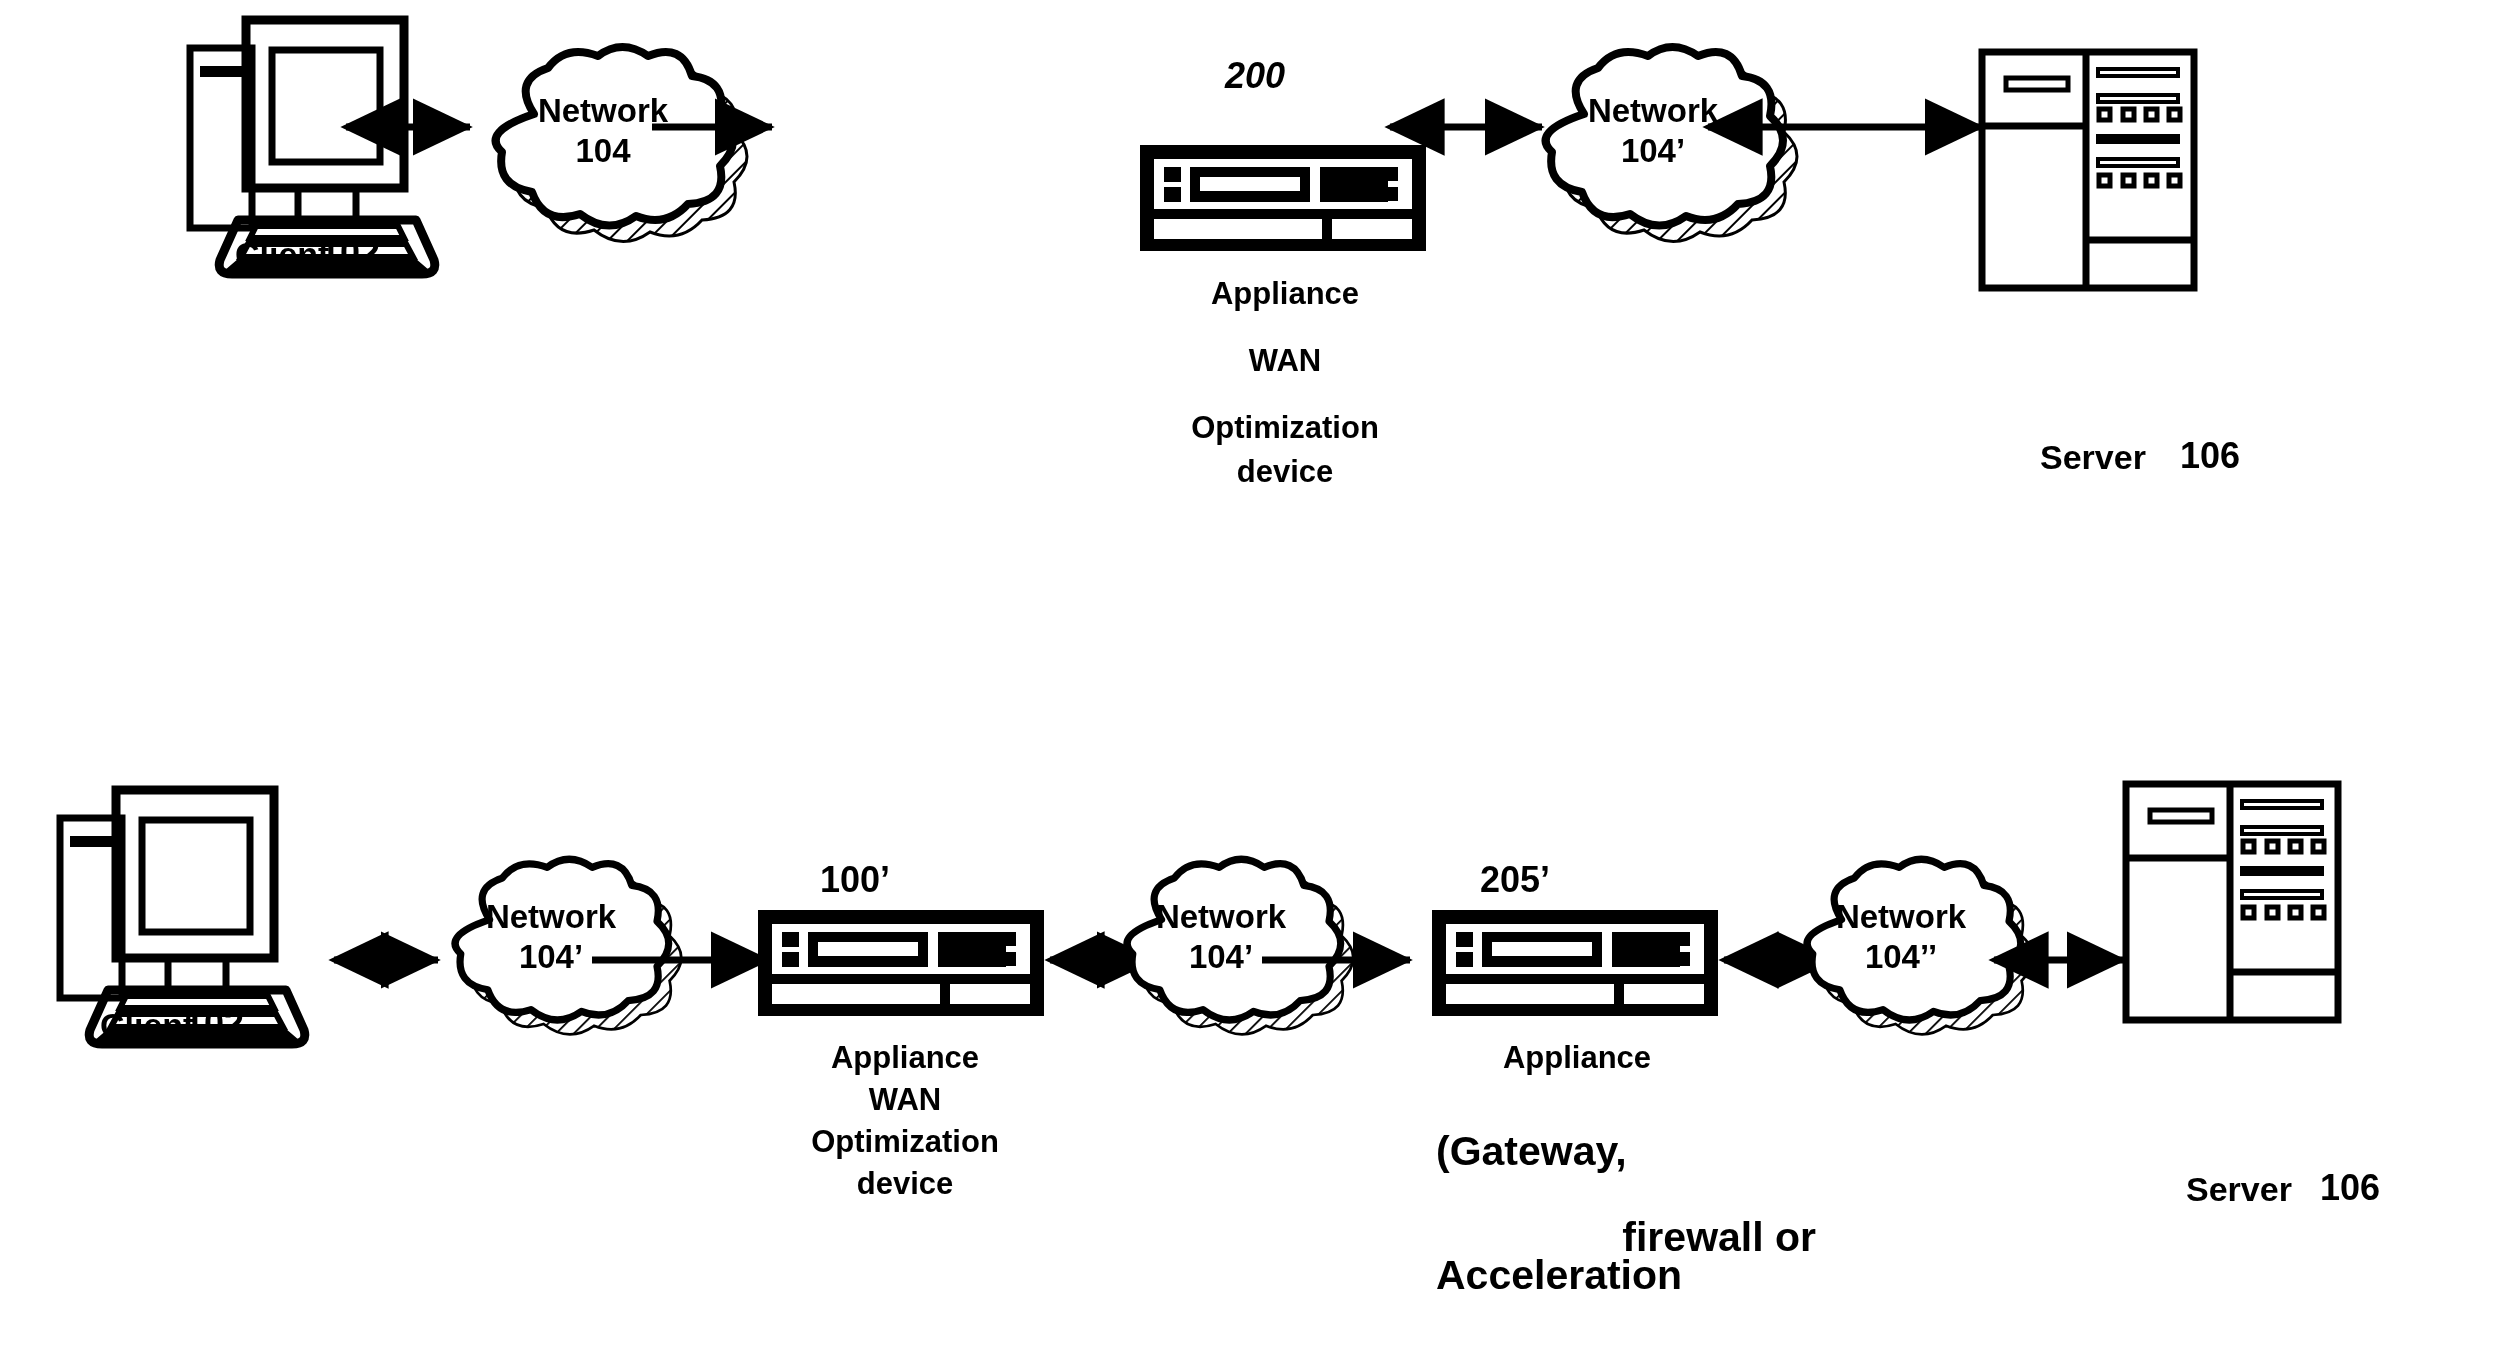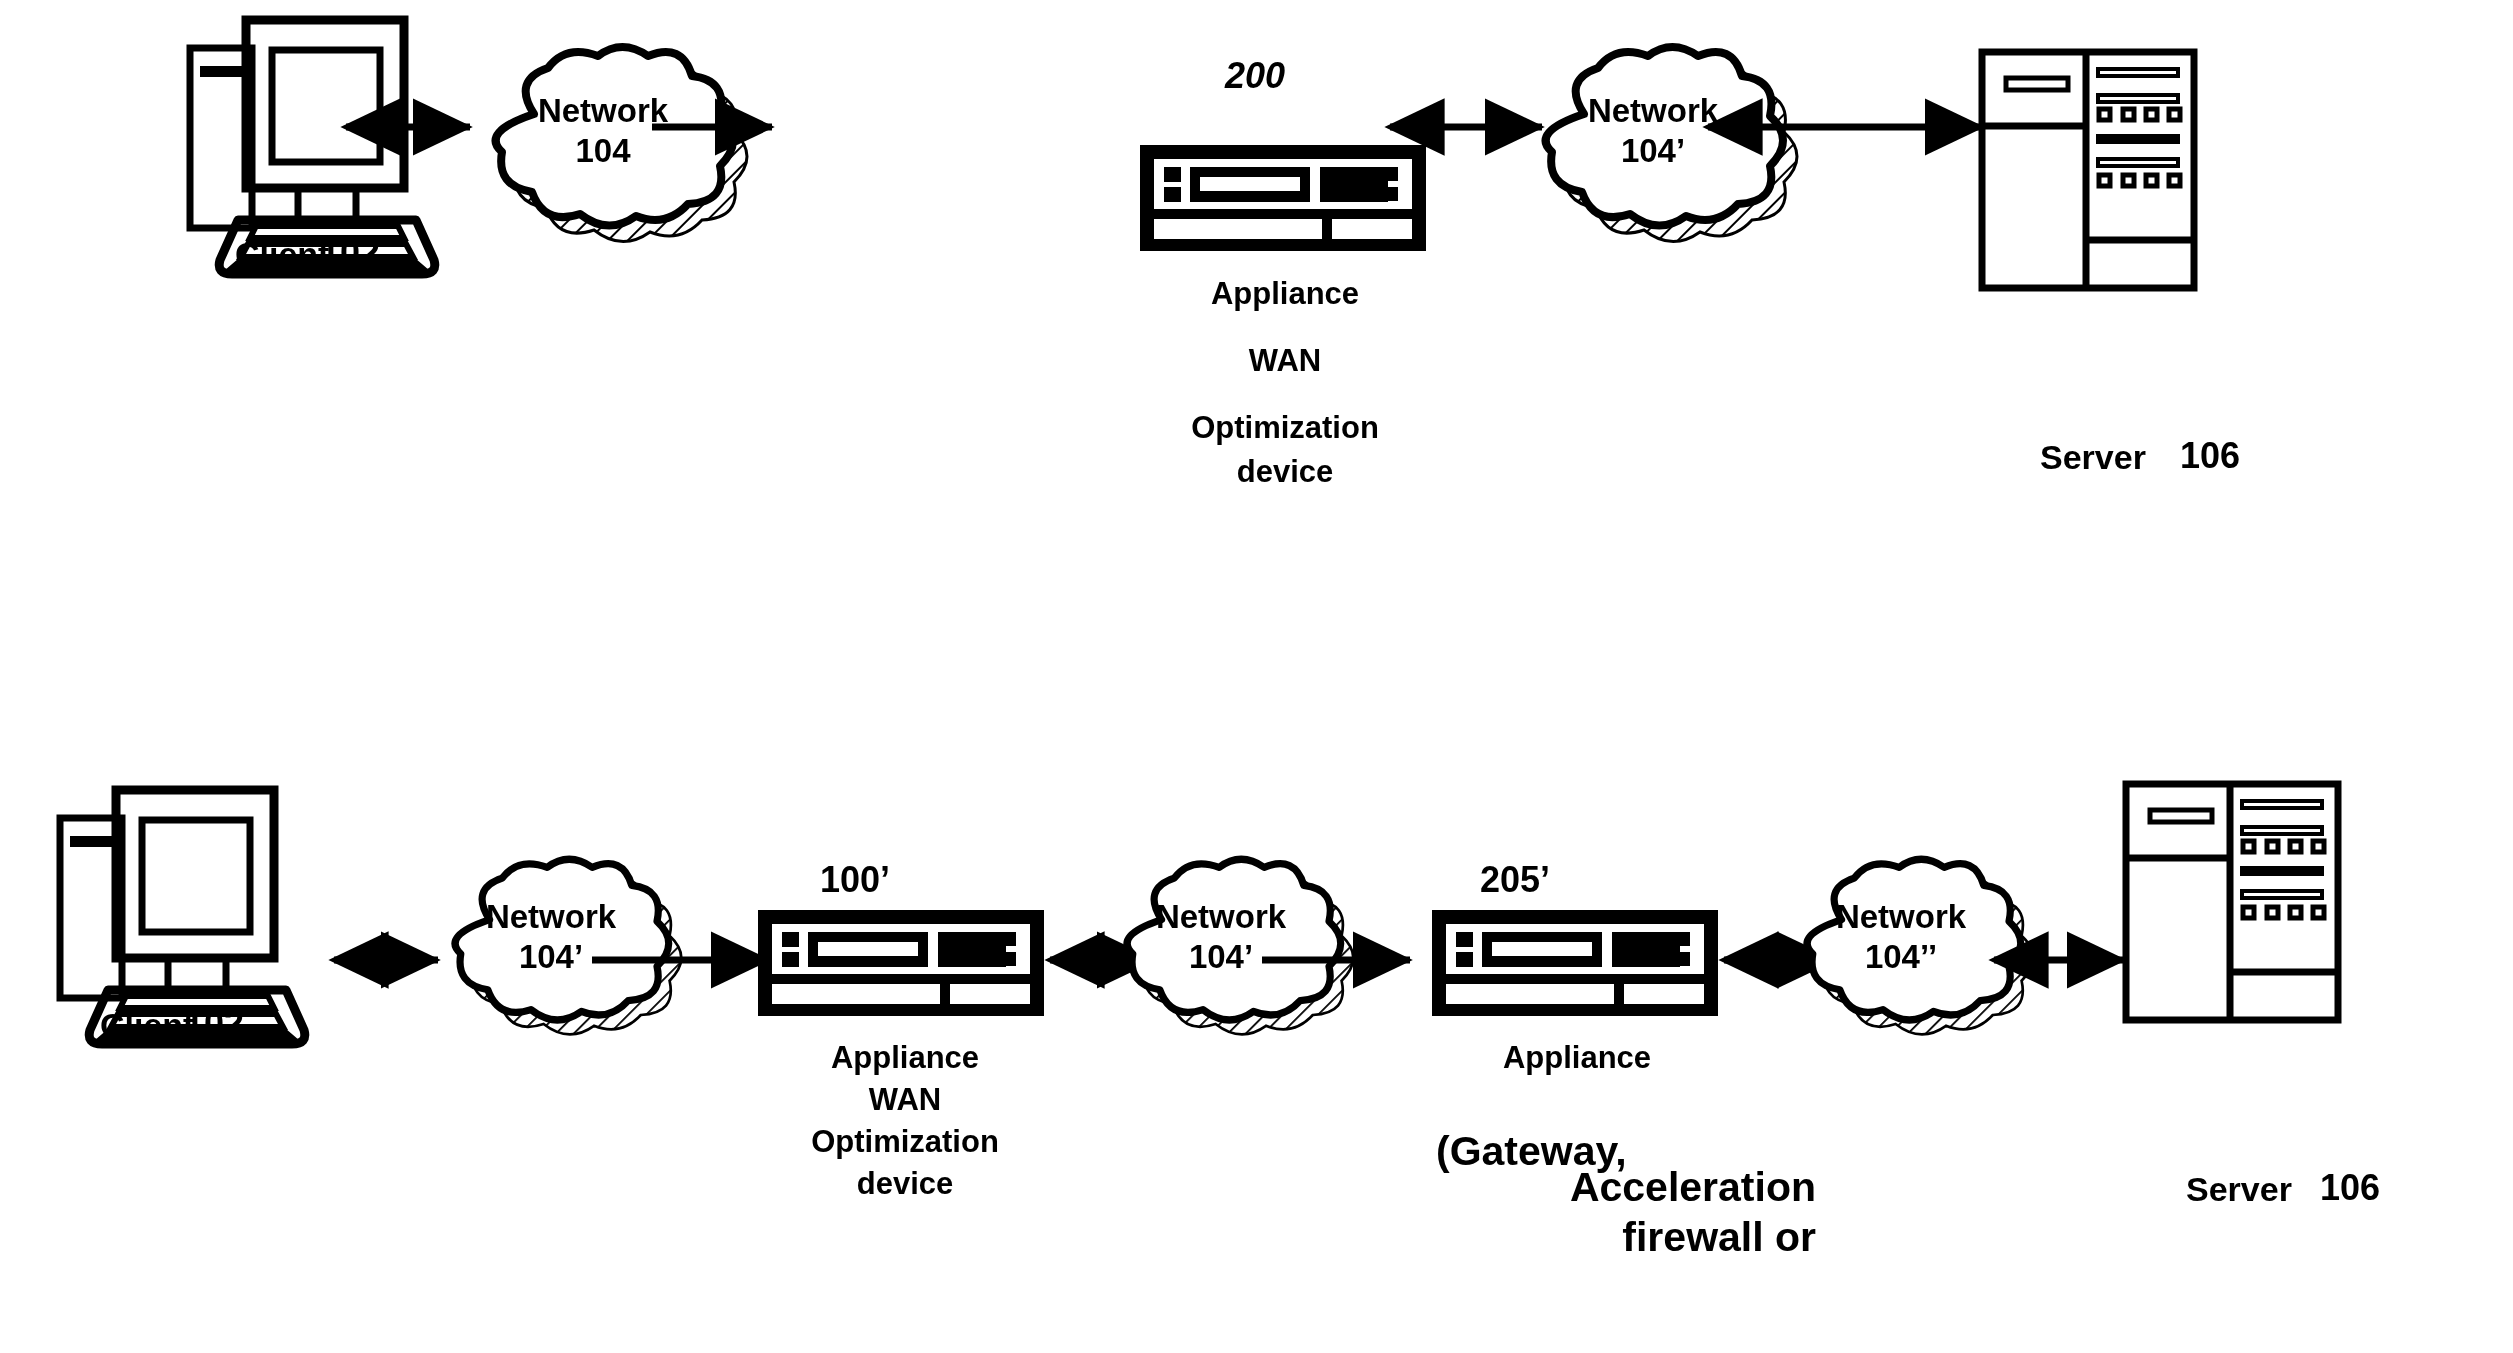--- a/index.html
+++ b/index.html
@@ -239,21 +239,21 @@
 
   <div class="abs label lbl-num" style="left:1350px; top:862px; width:330px;">205’</div>
   <div class="abs" style="left:1432px; top:910px;">
     <svg width="290" height="112">
         <use href="#ico-appliance"></use>
       </svg>
   </div>
   <div class="abs label lbl-desc" style="left:1412px; top:1042px; width:330px;">Appliance</div>
   <div class="abs label lbl-desc-left" style="left:1436px; top:1124px; width:380px;">(Gateway,</div>
   <div class="abs label lbl-desc-left" style="left:1436px; top:1210px; width:380px;text-align:right;">firewall or</div>
-  <div class="abs label lbl-desc-left" style="left:1436px; top:1160px; width:380px;text-align:right;">Acceleration</div>
+  <div class="abs label lbl-desc-left" style="left:1436px; top:1248px; width:380px;">Acceleration</div>
 
   <div class="abs" style="left:1716px; top:945px;">
     <svg width="126" height="30">
         <line x1="8" y1="15" x2="118" y2="15" stroke="#000" stroke-width="7" marker-start="url(#ah-l)" marker-end="url(#ah-r)"></line>
       </svg>
   </div>
 
   <div class="abs" style="left:1784px; top:862px;">
     <svg width="270" height="195">
         <use href="#ico-cloud" transform="scale(0.9)"></use>

